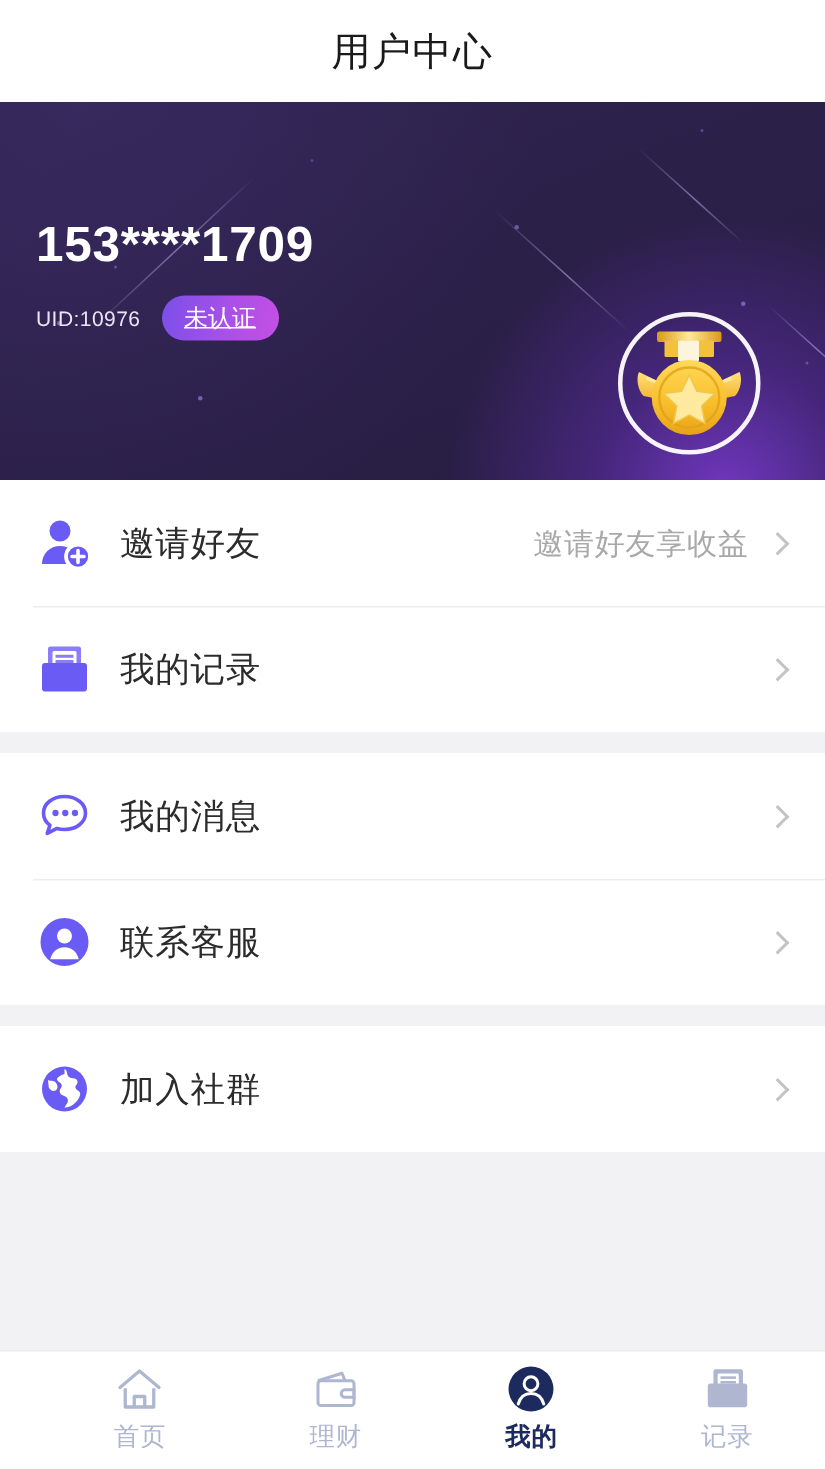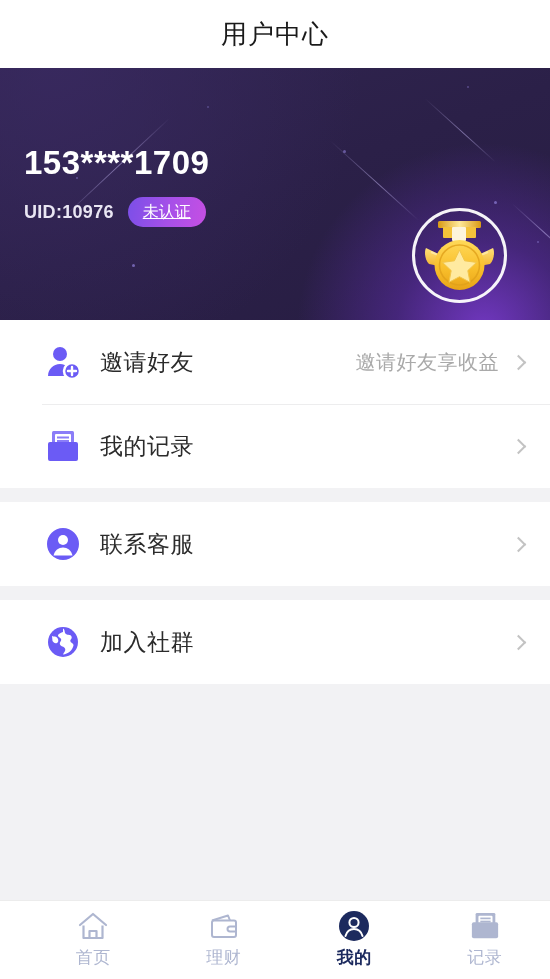--- a/index.html
+++ b/index.html
@@ -51,21 +51,21 @@
     position: relative; z-index: 3;
     padding: 78px 0 0 24px;
   }
   .phone-num {
     font-size: 33px; font-weight: bold; color: #ffffff;
     letter-spacing: 0.5px; line-height: 1;
   }
   .sub-row {
     display: flex; align-items: center; gap: 14px; margin-top: 18px;
   }
-  .uid { font-size: 18px; color: #e9e6f3; letter-spacing: 0.3px; font-weight: bold; }
+  .uid { font-size: 14px; color: #e9e6f3; letter-spacing: 0.3px; }
   .verify-badge {
     display: inline-flex; align-items: center; justify-content: center;
     height: 30px; padding: 0 15px; border-radius: 15px;
     font-size: 16px; color: #ffffff;
     background: linear-gradient(100deg, #7b4fe8 0%, #a850e8 55%, #c64fe3 100%);
     text-decoration: underline;
   }
 
   
   .medal-wrap {
@@ -76,21 +76,20 @@
   .medal-ring {
     position: absolute; inset: 0;
     border-radius: 50%;
     border: 3px solid rgba(255,255,255,0.95);
   }
 
   
   .list-scroll { flex: 1 1 auto; overflow: hidden; }
   .group {
     background: #ffffff;
-    padding-left: 20px;
   }
   .group + .group { margin-top: 14px; }
   .row {
     height: 84px;
     display: flex; align-items: center;
     padding: 0 22px 0 22px;
     position: relative;
     background: #ffffff;
   }
   .row + .row::before {
@@ -234,20 +233,34 @@
           </svg>
         </div>
         <div class="row-label">我的记录</div>
         <div class="row-spacer"></div>
         <div class="row-sub"></div>
         <div class="chev"></div>
       </div>
     </div>
 
     <div class="group">
+      <div class="row">
+        <div class="row-icon">
+          <svg width="36" height="36" viewBox="0 0 36 36">
+            <path d="M18 5c8 0 14 4.8 14 11s-6 11-14 11c-1.8 0-3.5-.2-5-.7l-6.5 3.3 1.8-5.4C5.6 22.2 4 19.3 4 16 4 9.8 10 5 18 5z" fill="none" stroke="#6b5bf5" stroke-width="2.4" stroke-linejoin="round"></path>
+            <circle cx="12" cy="16" r="2.1" fill="#6b5bf5"></circle>
+            <circle cx="18.5" cy="16" r="2.1" fill="#6b5bf5"></circle>
+            <circle cx="25" cy="16" r="2.1" fill="#6b5bf5"></circle>
+          </svg>
+        </div>
+        <div class="row-label">我的消息</div>
+        <div class="row-spacer"></div>
+        <div class="row-sub"></div>
+        <div class="chev"></div>
+      </div>
 
       <div class="row">
         <div class="row-icon">
           <svg width="36" height="36" viewBox="0 0 36 36">
             <circle cx="18" cy="18" r="15" fill="#6b5bf5" stroke="#6b5bf5" stroke-width="2"></circle>
             <circle cx="18" cy="14" r="5" fill="#ffffff"></circle>
             <path d="M8.5 29.5c1.3-5.2 5-8 9.5-8s8.2 2.8 9.5 8z" fill="#ffffff"></path>
           </svg>
         </div>
         <div class="row-label">联系客服</div>

